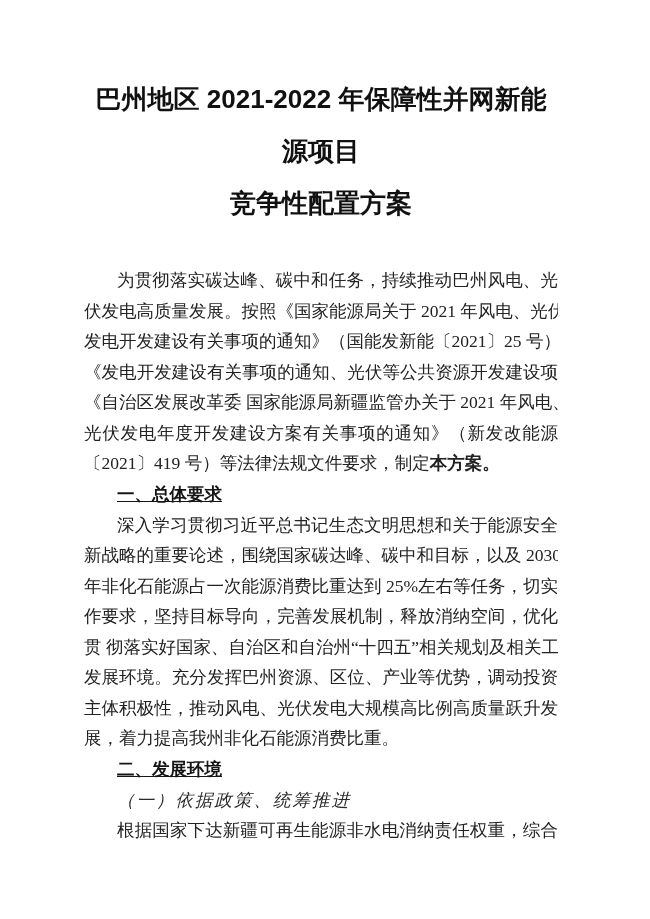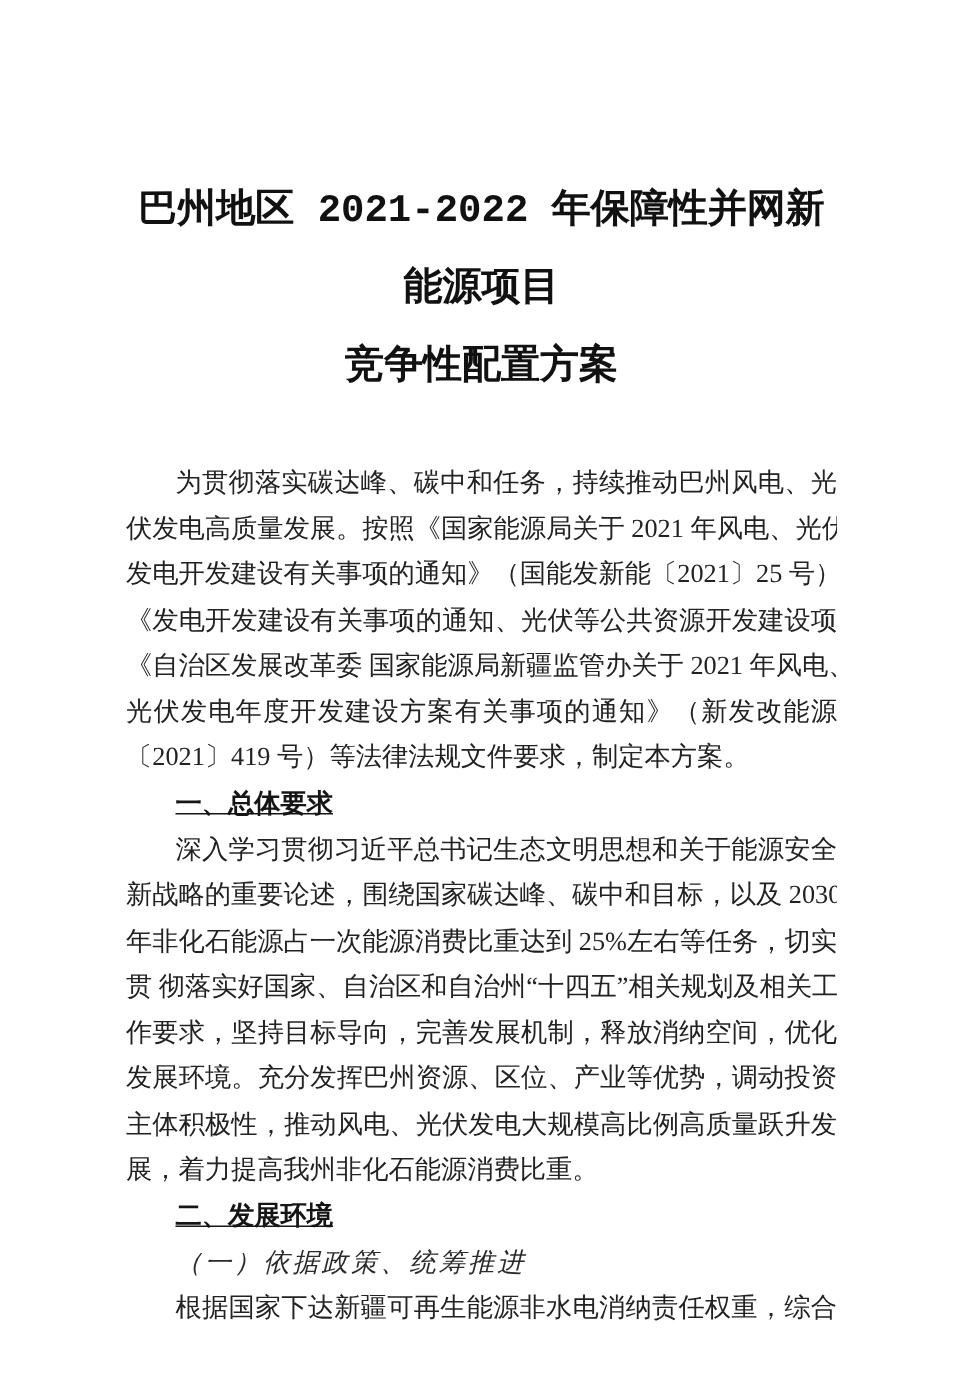--- a/index.html
+++ b/index.html
@@ -7,23 +7,23 @@
     position: relative;
     width: 650px;
     height: 919px;
     background: #ffffff;
     overflow: hidden;
   }
   .content {
     margin: 0 92px 0 84px; 
   }
   .doc-title {
-    padding-top: 114px;
+    padding-top: 73px;
     text-align: center;
-    font-family: Liberation Mono, monospace;
+    font-family: Liberation Sans, sans-serif;
     font-weight: 700;
     font-size: 26px;
     line-height: 52px;
     color: #111111;
   }
   .doc-body {
     margin-top: 36px;
     font-family: "Liberation Serif", "DejaVu Serif", serif;
     font-size: 17.5px;
     color: #222222;
@@ -41,21 +41,21 @@
     font-family: "Liberation Sans", "DejaVu Sans", sans-serif;
     font-weight: 700;
     color: #151515;
     text-decoration: underline;
   }
   .sub {
     font-style: italic;
     letter-spacing: 2px;
     color: #2a2a2a;
   }
-  .bold { font-weight: 400; margin-top: 18px; }
+  .bold { font-weight: 700; margin-top: 18px; }
 </style>
 </head>
 <body>
 
 <div class="page">
   <div class="content">
 
     <div class="doc-title">
       <div>巴州地区 2021-2022 年保障性并网新能源项目</div>
       <div>竞争性配置方案</div>
@@ -72,22 +72,22 @@
         <div class="ln">光伏发电年度开发建设方案有关事项的通知》（新发改能源</div>
         <div class="ln short"><span>〔2021〕419 号）等法律法规文件要求，制定</span><span class="bold">本方案。</span></div>
       </div>
 
       <div class="ln first short hd">一、总体要求</div>
 
       <div>
         <div class="ln first">深入学习贯彻习近平总书记生态文明思想和关于能源安全</div>
         <div class="ln">新战略的重要论述，围绕国家碳达峰、碳中和目标，以及 2030</div>
         <div class="ln">年非化石能源占一次能源消费比重达到 25%左右等任务，切实</div>
+        <div class="ln">作要求，坚持目标导向，完善发展机制，释放消纳空间，优化</div>
         <div class="ln">贯 彻落实好国家、自治区和自治州“十四五”相关规划及相关工</div>
-        <div class="ln">作要求，坚持目标导向，完善发展机制，释放消纳空间，优化</div>
         <div class="ln">发展环境。充分发挥巴州资源、区位、产业等优势，调动投资</div>
         <div class="ln">主体积极性，推动风电、光伏发电大规模高比例高质量跃升发</div>
         <div class="ln short">展，着力提高我州非化石能源消费比重。</div>
       </div>
 
       <div class="ln first short hd">二、发展环境</div>
 
       <div class="ln first short sub">（一）依据政策、统筹推进</div>
 
       <div class="ln first">根据国家下达新疆可再生能源非水电消纳责任权重，综合</div>

